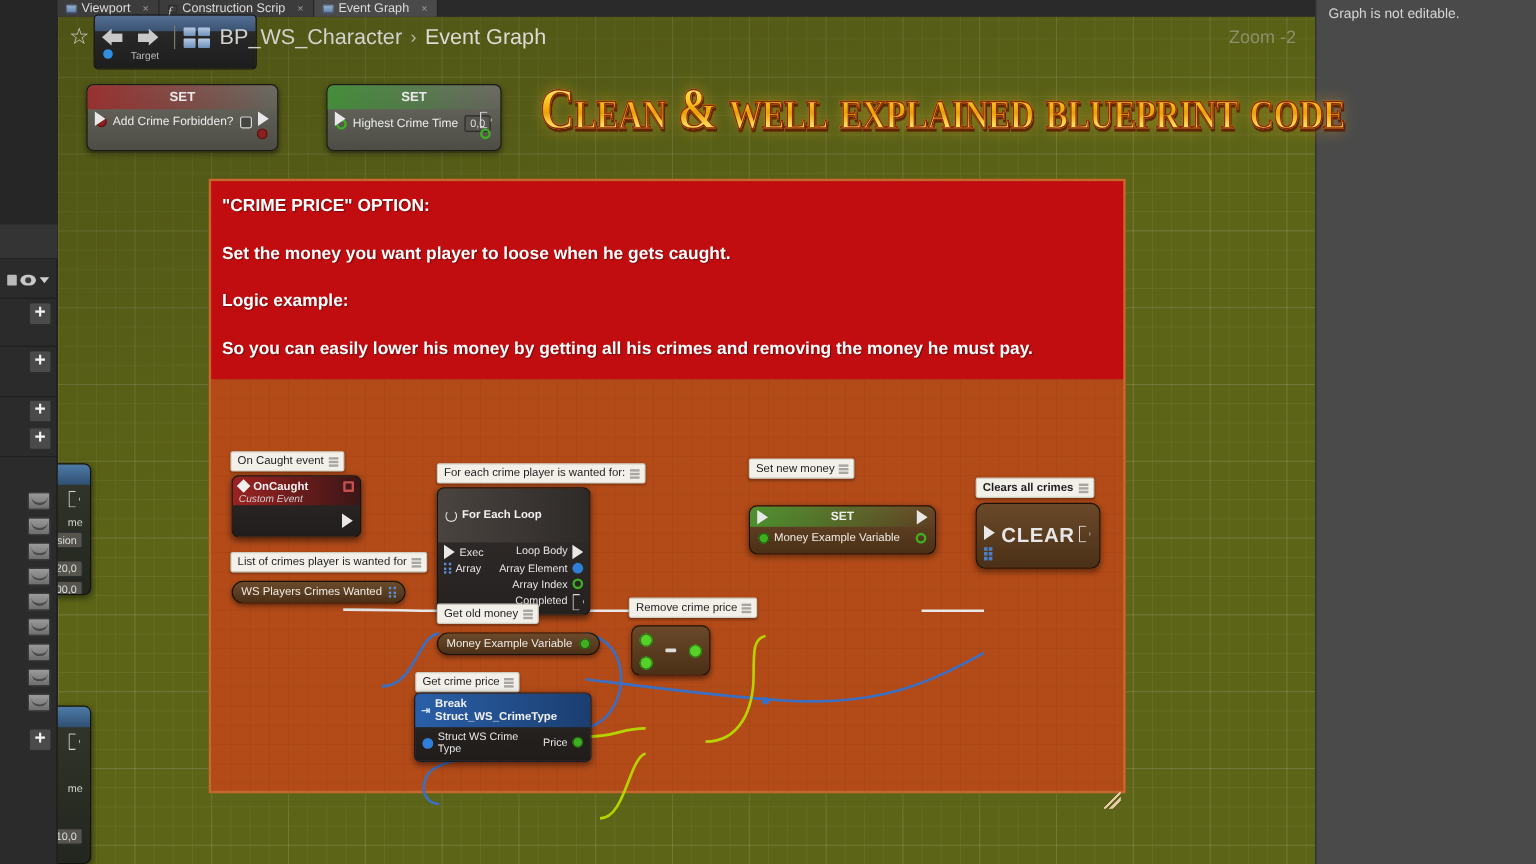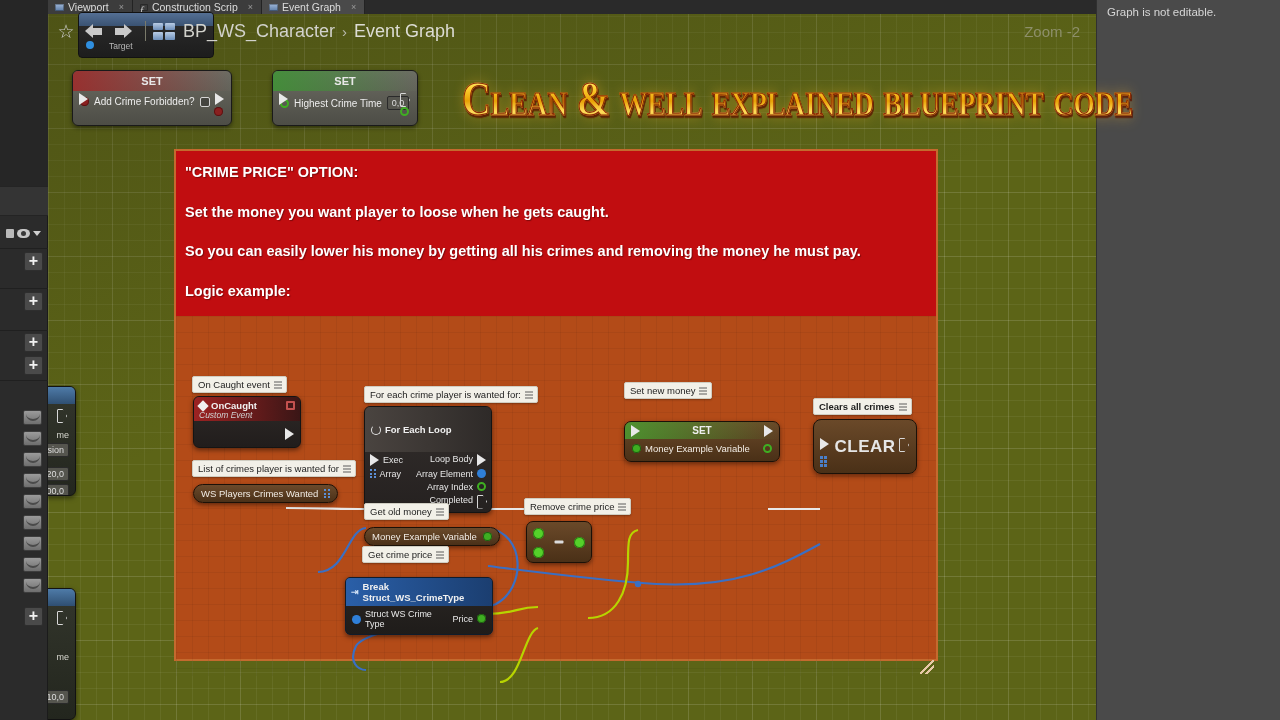--- a/index.html
+++ b/index.html
@@ -117,22 +117,22 @@
   .tb-grid { width:22px; height:17px; display:grid; grid-template-columns:1fr 1fr;
     grid-template-rows:1fr 1fr; gap:2px; }
   .tb-grid i { background:linear-gradient(#b8cbe4,#6d8fba); border-radius:1px; display:block; }
   .breadcrumb { margin-left:8px; font-size:18px; color:#d2d2cc; display:flex; align-items:center; gap:7px; }
   .bc-sep { color:#b9b9ae; font-size:15px; }
   .bc-cur { color:#dcdcd4; }
   .zoom-ind { margin-left:auto; margin-right:16px; font-size:15px; color:#8d8f6a; }
 
   
   .banner {
-    position:absolute; left:462px; top:62px; width:800px; height:58px; z-index:56;
-    display:flex; align-items:flex-end;
+    position:absolute; left:450px; top:62px; width:800px; height:58px; z-index:56;
+    display:flex; align-items:center;
   }
   .banner-txt {
     font-family:"Liberation Serif", serif;
     font-weight:bold; font-size:43px; line-height:1;
     letter-spacing:-.3px;
     font-variant:small-caps;
     transform:scaleX(.93) scaleY(1.12);
     transform-origin:left center;
     white-space:nowrap;
     background:linear-gradient(#fff6a8 0%, #ffd233 28%, #e8a105 55%, #ffdf5c 78%, #c97e00 100%);
@@ -472,22 +472,22 @@
         <span class="valbox">0,0</span>
         <span class="dot-ring" style="position:absolute;right:8px;bottom:9px;"></span>
       </div>
     </div>
   </div>
 
   <div class="comment-box">
     <div class="cb-header">
       <div class="cb-line">"CRIME PRICE" OPTION:</div>
       <div class="cb-line">Set the money you want player to loose when he gets caught.</div>
+      <div class="cb-line">Logic example:</div>
       <div class="cb-line">So you can easily lower his money by getting all his crimes and removing the money he must pay.</div>
-      <div class="cb-line">Logic example:</div>
     </div>
     <div class="cb-body">
 
       <svg class="wires" viewBox="0 0 764 360">
 
         <path d="M110,116 C150,116 160,117 190,117" stroke="#e8e8e8" stroke-width="2.2" fill="none"></path>
 
         <path d="M310,117 C380,117 400,117 450,117" stroke="#e8e8e8" stroke-width="2.2" fill="none"></path>
 
         <path d="M592,117 C620,117 625,117 644,117" stroke="#e8e8e8" stroke-width="2.2" fill="none"></path>
@@ -629,21 +629,21 @@
         </div>
       </div>
 
       <div class="gnode" style="left:188px; top:210px;">
         <div class="var-node">
           <span>Money Example Variable</span>
           <span class="dot dot-green"></span>
         </div>
       </div>
 
-      <div class="gnode" style="left:170px; top:228px;margin-left:16px;">
+      <div class="gnode" style="left:170px; top:242px;">
         <div class="bubble">
           <span>Get crime price</span>
           <span class="bubble-pin">
               <i></i>
               <i></i>
               <i></i>
             </span>
         </div>
       </div>
 

